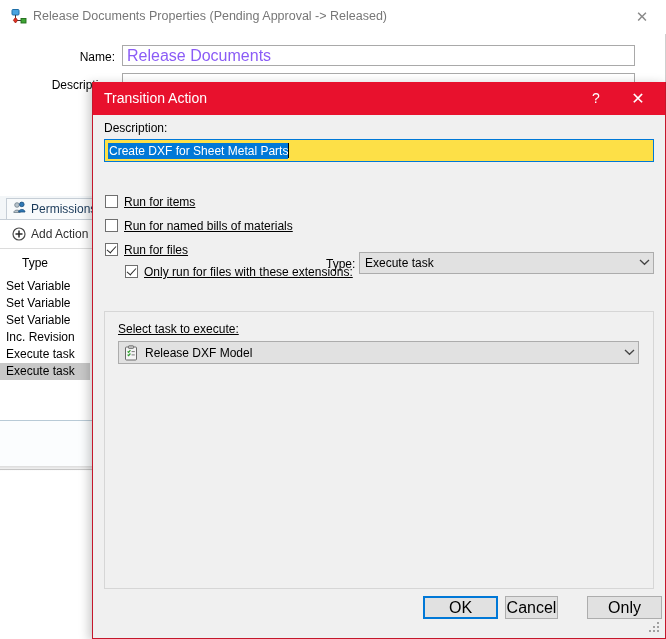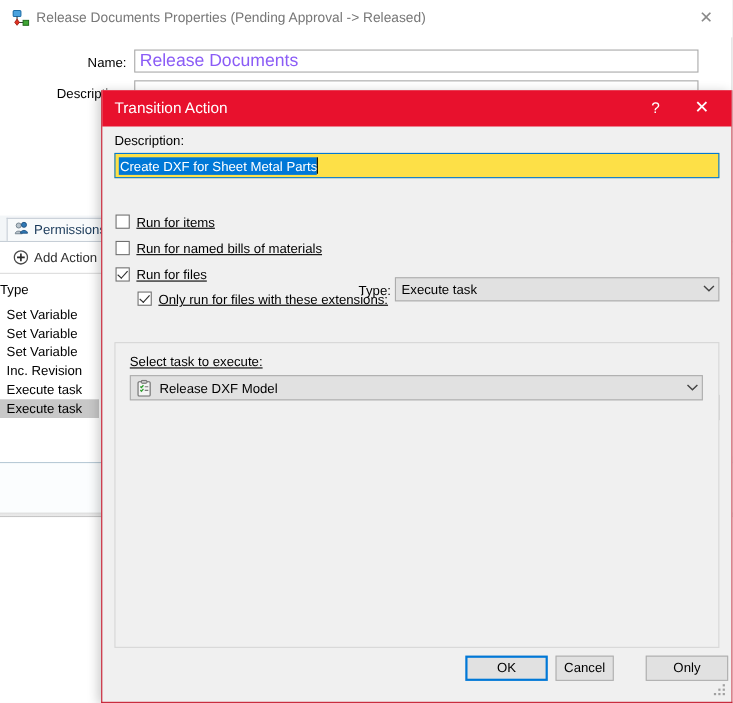--- a/index.html
+++ b/index.html
@@ -123,21 +123,21 @@
   }
   #bg-list {
     position: absolute;
     left: 0px; top: 250px;
     width: 666px; height: 165px;
     background: #ffffff;
     box-sizing: border-box;
   }
   .bg-list-header {
     position: absolute;
-    left: 0;
+    left: 22px;
     font-size: 12px;
     color: #000;
     white-space: nowrap;
   }
   .bg-list-row {
     position: absolute;
     left: 0px;
     width: 90px;
     height: 17px;
     line-height: 17px;
@@ -347,21 +347,21 @@
   }
 
   
   .dlg-btn {
     position: absolute;
     height: 23px;
     background: #e1e1e1;
     border: 1px solid #adadad;
     box-sizing: border-box;
     font-family: "Liberation Sans", sans-serif;
-    font-size: 12px;
+    font-size: 16px;
     color: #000;
     text-align: center;
     line-height: 21px;
     cursor: default;
   }
   #btn-ok {
     left: 330px; top: 514px;
     width: 75px;
     border: 2px solid #0078d7;
     line-height: 19px;

